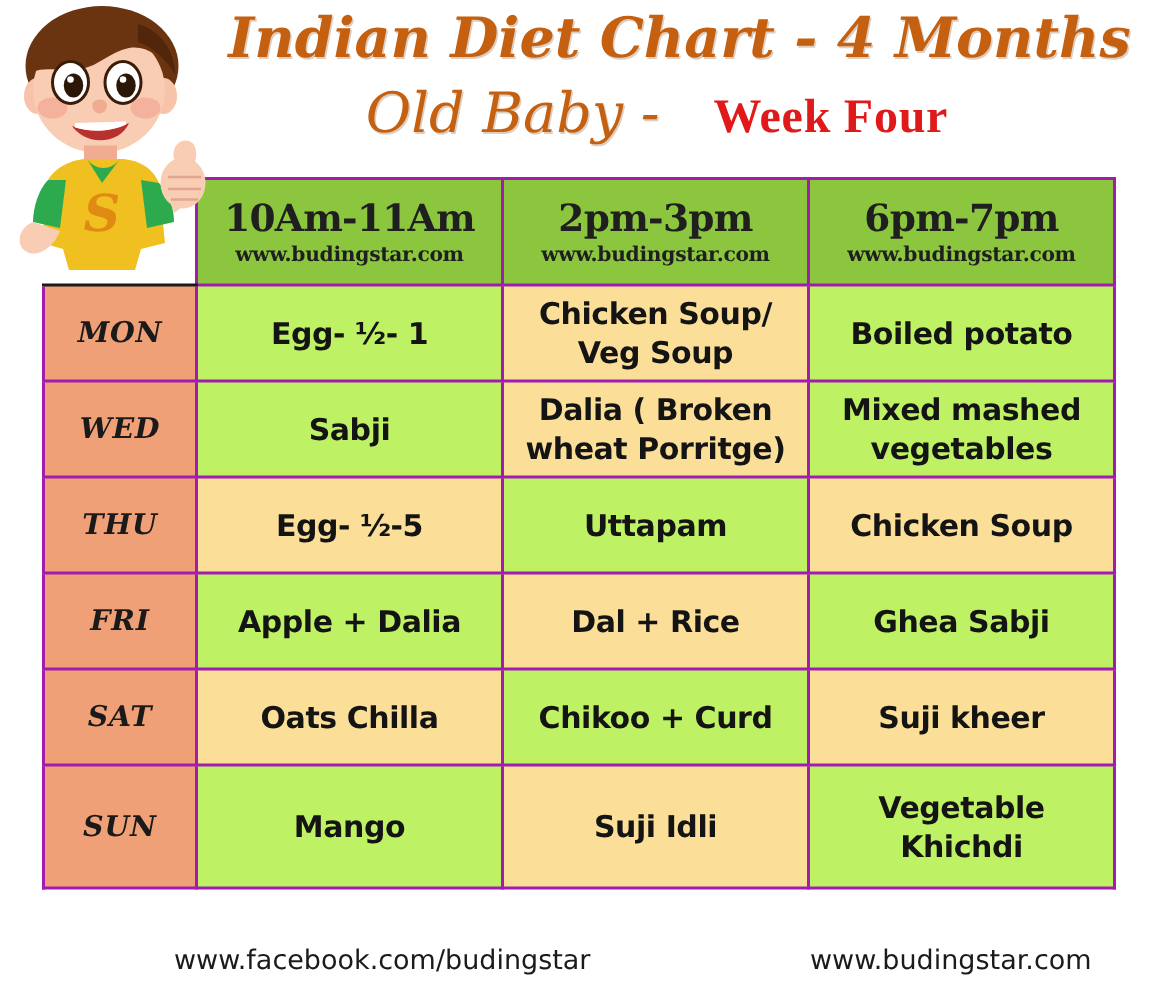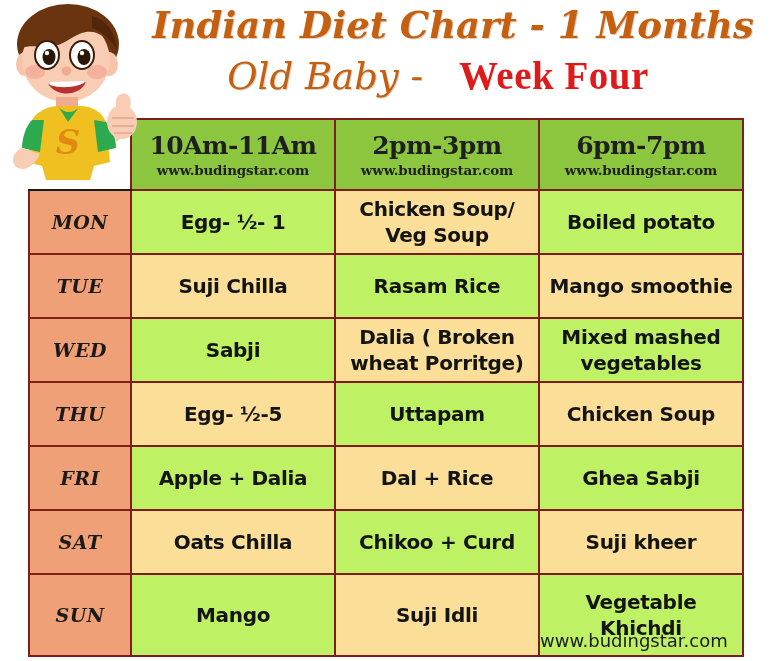--- a/index.html
+++ b/index.html
@@ -51,21 +51,21 @@
     font-family: "DejaVu Serif", serif;
     font-style: italic;
     font-weight: normal;
     font-size: 37px;
     color: #c4600f;
     text-shadow: 1px 1px 0 rgba(120,60,10,0.25);
   }
   .title-line2 .part-b {
     font-family: "Liberation Serif", serif;
     font-weight: bold;
-    font-size: 39px;
+    font-size: 32px;
     color: #e01a1a;
     margin-left: 36px;
     letter-spacing: 0.5px;
   }
 
   
   .mascot {
     position: absolute;
     left: 2px;
     top: 2px;
@@ -77,21 +77,21 @@
   
   .chart-table {
     position: absolute;
     left: 28px;
     top: 118px;
     width: 714px;
     border-collapse: collapse;
     table-layout: fixed;
   }
   .chart-table td, .chart-table th {
-    border: 2px solid #7f1d1d;
+    border: 2px solid #a21caf;
     text-align: center;
     vertical-align: middle;
     padding: 2px 4px;
   }
   col.c-day   { width: 102px; }
   col.c-slot  { width: 204px; }
 
   
   .hdr-cell {
     background: #8cc63f;
@@ -170,21 +170,21 @@
     font-family: "DejaVu Sans", sans-serif;
     font-size: 18px;
     color: #1b1b1b;
   }
 </style>
 </head>
 <body>
 
 <div class="header">
   <div class="title-block">
-    <div class="title-line1">Indian Diet Chart - 1 Months</div>
+    <div class="title-line1">Indian Diet Chart - 4 Months</div>
     <div class="title-line2">
       <span class="part-a">Old Baby -</span><span class="part-b">Week Four</span>
     </div>
   </div>
 </div>
 
 <div class="mascot">
   <svg width="140" height="180" viewBox="0 0 140 180" xmlns="http://www.w3.org/2000/svg">
 
     <ellipse cx="66" cy="42" rx="51" ry="40" fill="#6b3410"></ellipse>
@@ -258,26 +258,20 @@
   </thead>
   <tbody>
 
     <tr>
       <td class="day-cell">MON</td>
       <td class="meal bg-green">Egg- ½- 1</td>
       <td class="meal bg-yellow">Chicken Soup/ Veg Soup</td>
       <td class="meal bg-green">Boiled potato</td>
     </tr>
 
-    <tr>
-      <td class="day-cell">TUE</td>
-      <td class="meal bg-yellow">Suji Chilla</td>
-      <td class="meal bg-green">Rasam Rice</td>
-      <td class="meal bg-yellow">Mango smoothie</td>
-    </tr>
 
     <tr>
       <td class="day-cell">WED</td>
       <td class="meal bg-green">Sabji</td>
       <td class="meal bg-yellow">Dalia ( Broken wheat Porritge)</td>
       <td class="meal bg-green">Mixed mashed vegetables</td>
     </tr>
 
     <tr>
       <td class="day-cell">THU</td>
@@ -304,14 +298,15 @@
       <td class="day-cell">SUN</td>
       <td class="meal bg-green">Mango</td>
       <td class="meal bg-yellow">Suji Idli</td>
       <td class="meal bg-green">Vegetable Khichdi</td>
     </tr>
 
   </tbody>
 </table>
 
 <div class="footer">
+  <div class="footer-left">www.facebook.com/budingstar</div>
   <div class="footer-right">www.budingstar.com</div>
 </div>
 
 </body></html>

